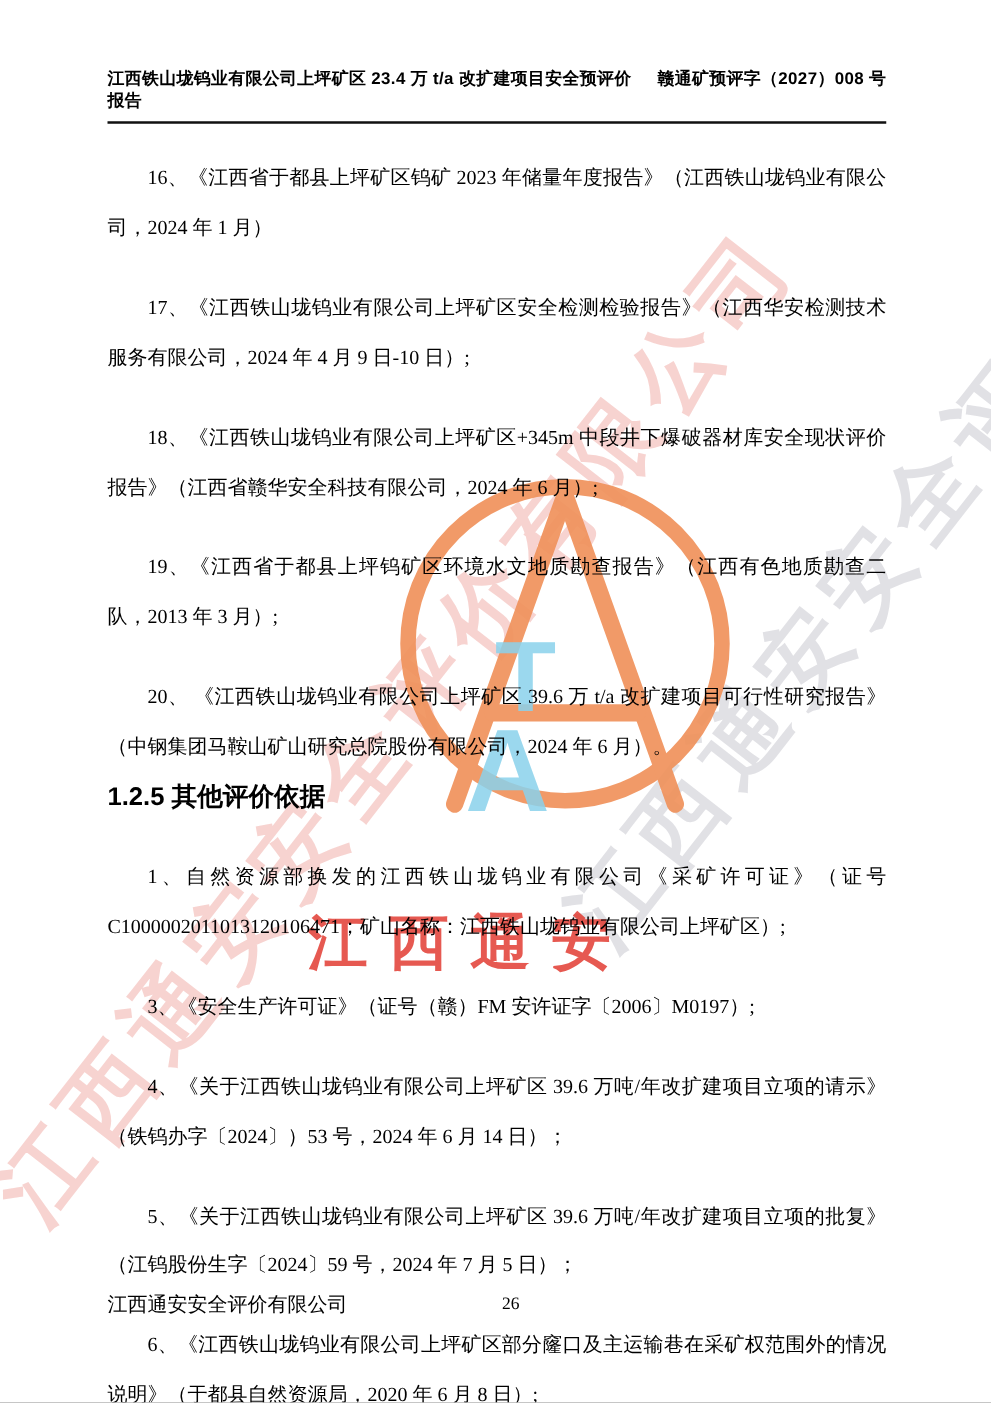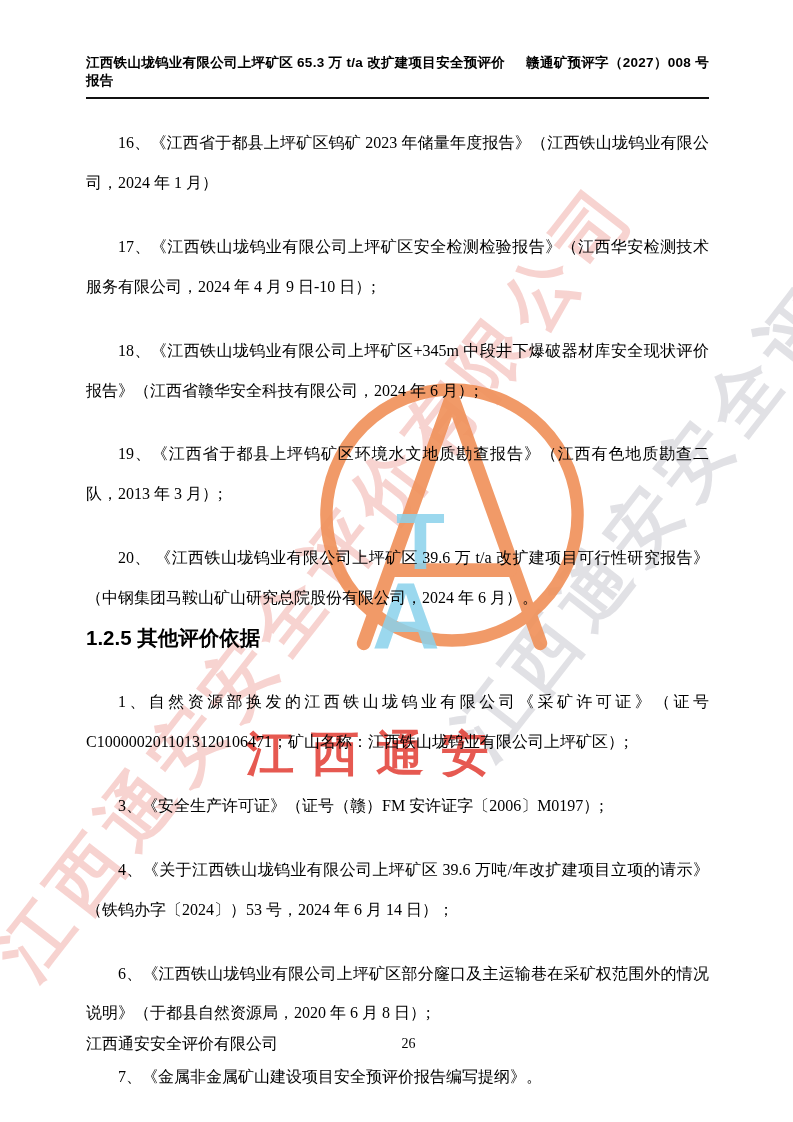--- a/index.html
+++ b/index.html
@@ -129,39 +129,40 @@
 
     <span class="wm-letter wm-t">T</span>
     <span class="wm-letter wm-a">A</span>
 
     <div class="wm-red">江西通安</div>
   </div>
 
   <div class="content">
 
     <div class="page-header">
-      <span class="header-title">江西铁山垅钨业有限公司上坪矿区 65.3 万 t/a 改扩建项目安全预评价报告</span>
+      <span class="header-title">江西铁山垅钨业有限公司上坪矿区 23.4 万 t/a 改扩建项目安全预评价报告</span>
       <span class="header-docnum">赣通矿预评字（2027）008 号</span>
     </div>
 
     <div class="body-text">
       <div>
           <p class="para">16、《江西省于都县上坪矿区钨矿 2023 年储量年度报告》（江西铁山垅钨业有限公司，2024 年 1 月）</p>
           <p class="para">17、《江西铁山垅钨业有限公司上坪矿区安全检测检验报告》（江西华安检测技术服务有限公司，2024 年 4 月 9 日-10 日）;</p>
           <p class="para">18、《江西铁山垅钨业有限公司上坪矿区+345m 中段井下爆破器材库安全现状评价报告》（江西省赣华安全科技有限公司，2024 年 6 月）;</p>
           <p class="para">19、《江西省于都县上坪钨矿区环境水文地质勘查报告》（江西有色地质勘查二队，2013 年 3 月）;</p>
           <p class="para">20、 《江西铁山垅钨业有限公司上坪矿区 39.6 万 t/a 改扩建项目可行性研究报告》 （中钢集团马鞍山矿山研究总院股份有限公司，2024 年 6 月）。</p>
         </div>
 
       <h3 class="section-heading">1.2.5 其他评价依据</h3>
 
       <div>
           <p class="para">1、自然资源部换发的江西铁山垅钨业有限公司《采矿许可证》（证号 C1000002011013120106471；矿山名称：江西铁山垅钨业有限公司上坪矿区）;</p>
           <p class="para">3、《安全生产许可证》（证号（赣）FM 安许证字〔2006〕M0197）;</p>
           <p class="para">4、《关于江西铁山垅钨业有限公司上坪矿区 39.6 万吨/年改扩建项目立项的请示》 （铁钨办字〔2024〕）53 号，2024 年 6 月 14 日）；</p>
+          <p class="para">5、《关于江西铁山垅钨业有限公司上坪矿区 39.6 万吨/年改扩建项目立项的批复》 （江钨股份生字〔2024〕59 号，2024 年 7 月 5 日）；</p>
           <p class="para">6、《江西铁山垅钨业有限公司上坪矿区部分窿口及主运输巷在采矿权范围外的情况说明》（于都县自然资源局，2020 年 6 月 8 日）;</p>
           <p class="para">7、《金属非金属矿山建设项目安全预评价报告编写提纲》。</p>
         </div>
     </div>
 
     <div class="page-footer">
       <span class="footer-company">江西通安安全评价有限公司</span>
       <span class="footer-page-number">26</span>
     </div>
 

